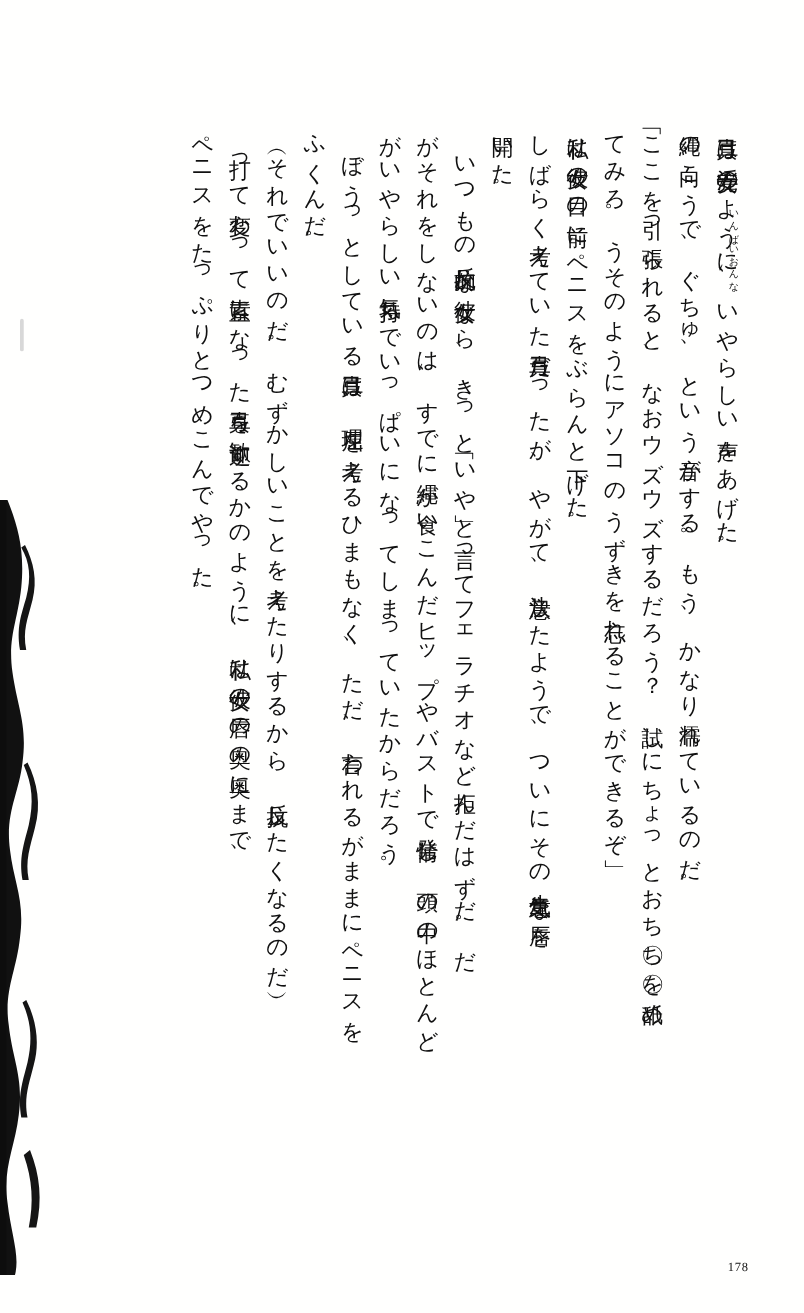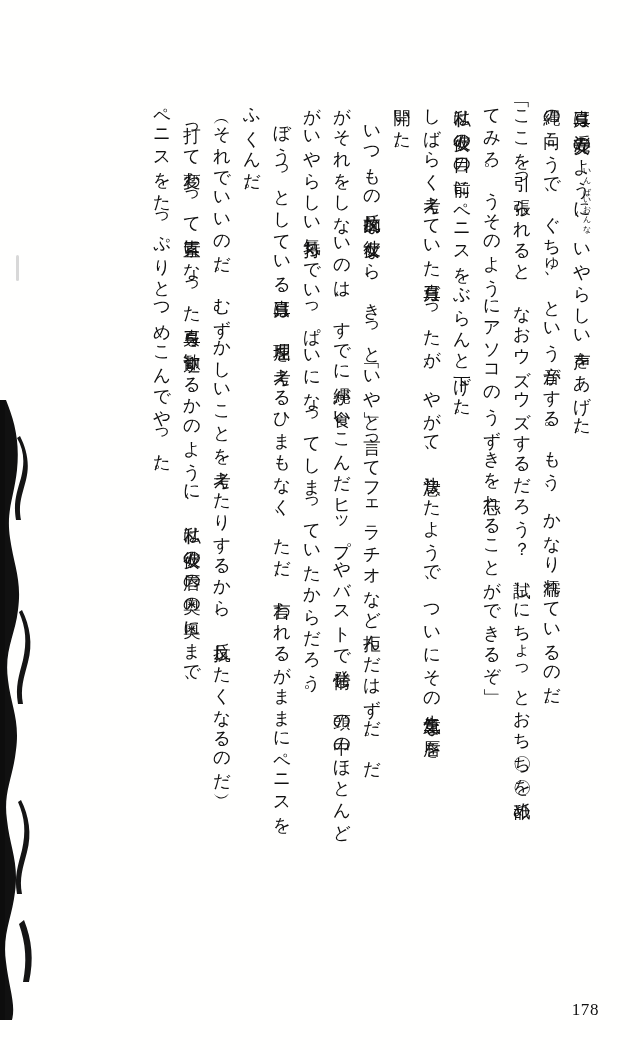--- a/index.html
+++ b/index.html
@@ -68,21 +68,21 @@
     top: 0;
     white-space: nowrap;
     color: #101010;
   }
 
   
   #page-number {
     position: absolute;
     right: 44px;
     bottom: 30px;
-    font-size: 17px;
+    font-size: 10px;
     letter-spacing: 0.6px;
     font-family: "Liberation Serif", "DejaVu Serif", serif;
     color: #111111;
   }
 
   
   #edge-art {
     position: absolute;
     left: 0;
     top: 400px;

